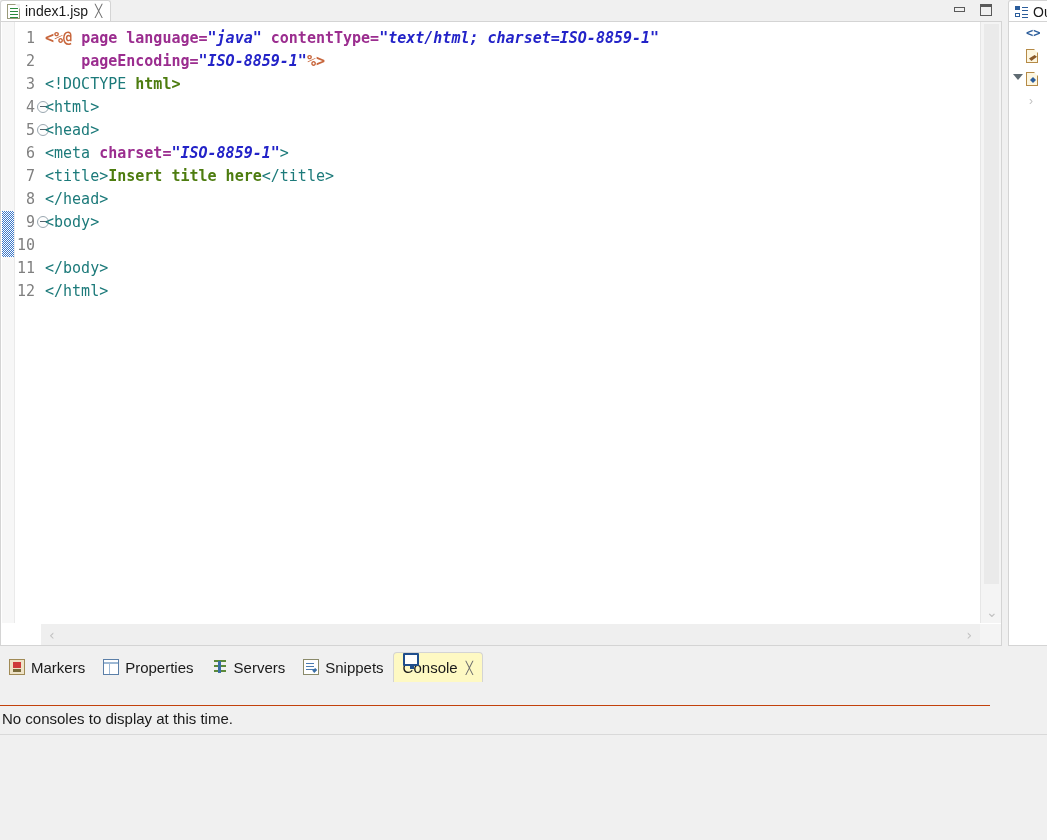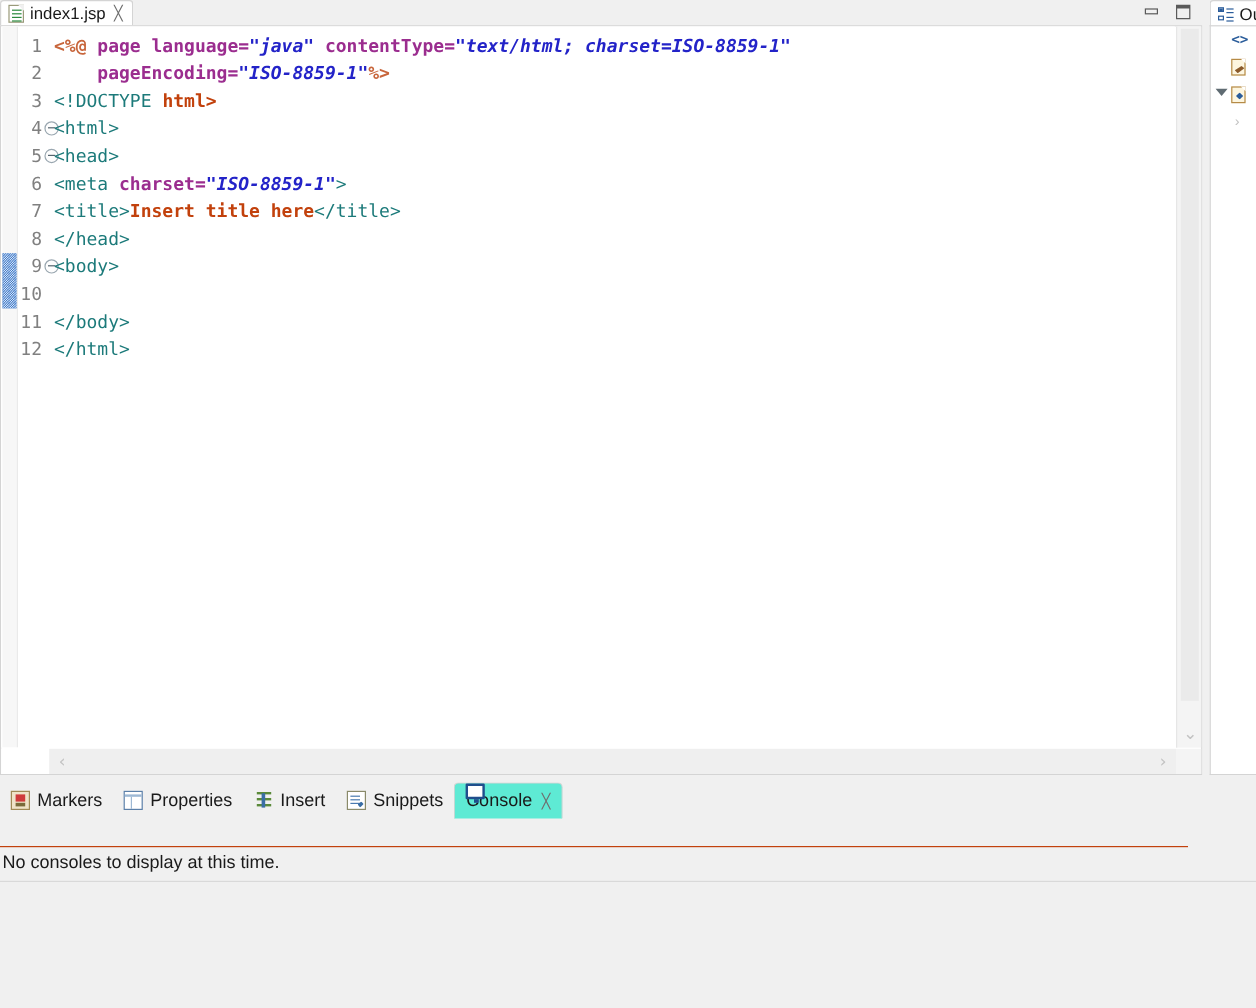--- a/index.html
+++ b/index.html
@@ -175,21 +175,21 @@
   .ctext {
     position: absolute;
     left: 44px; top: 0;
     white-space: pre;
   }
   
   .t-dir     { color: #c8663c; font-weight: bold; }
   .t-tag     { color: #1c7a7a; }
   .t-attr    { color: #9b2d8f; font-weight: bold; }
   .t-str     { color: #2323c8; font-style: italic; font-weight: bold; }
-  .t-plain   { color: #c2410c; font-weight: bold; }
+  .t-plain   { color: #4d7c0f; font-weight: bold; }
 
   
   .vscroll {
     position: absolute;
     right: 0; top: 0; bottom: 22px;
     width: 21px;
     background: #f4f4f4;
     border-left: 1px solid #e6e6e6;
     box-sizing: border-box;
   }
@@ -345,21 +345,21 @@
     height: 30px;
     display: flex; align-items: center; gap: 6px;
     padding: 0 9px;
     font-size: 15px;
     color: #1a1a1a;
     box-sizing: border-box;
     cursor: default;
     white-space: nowrap;
   }
   .btab.active {
-    background: #5eead4;
+    background: #fef9c3;
     border: 1px solid #d4d4d4;
     border-bottom: none;
     border-top-left-radius: 4px;
     border-top-right-radius: 4px;
   }
   .btab-icon { width: 16px; height: 16px; position: relative; flex: none; }
 
   
   .ico-markers { background: #efe3c8; border: 1px solid #a08a55; box-sizing: border-box; }
   .ico-markers::after {
@@ -535,21 +535,21 @@
         <div class="btab">
           <span class="btab-icon ico-markers"></span>
           <span>Markers</span>
         </div>
         <div class="btab">
           <span class="btab-icon ico-props"></span>
           <span>Properties</span>
         </div>
         <div class="btab">
           <span class="btab-icon ico-servers"></span>
-          <span>Insert</span>
+          <span>Servers</span>
         </div>
         <div class="btab">
           <span class="btab-icon ico-snip"></span>
           <span>Snippets</span>
         </div>
         <div class="btab active">
           <span class="btab-icon ico-console"></span>
           <span>Console</span>
           <span class="close-x">╳</span>
         </div>

